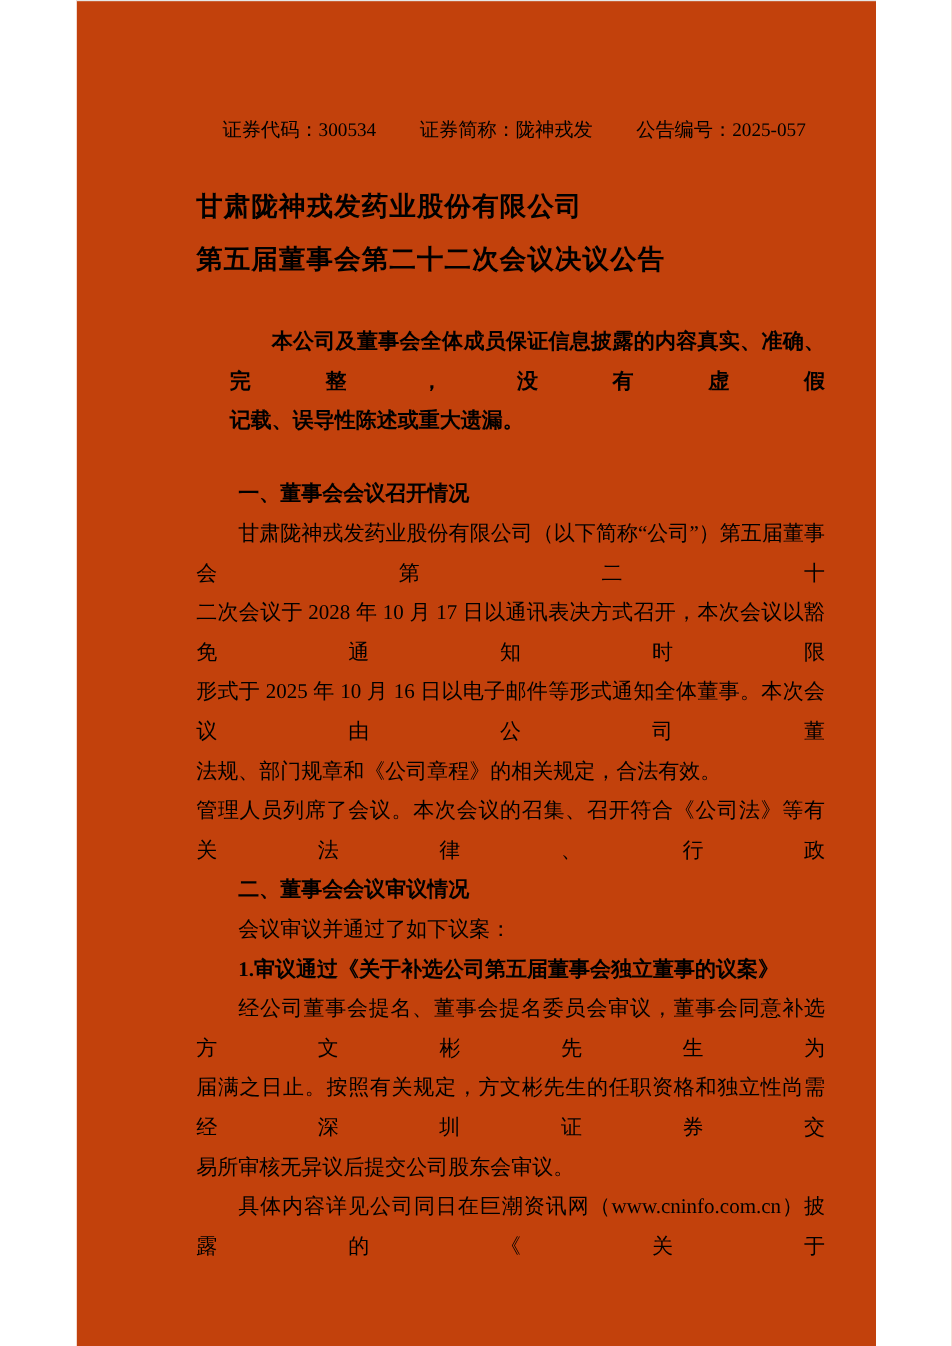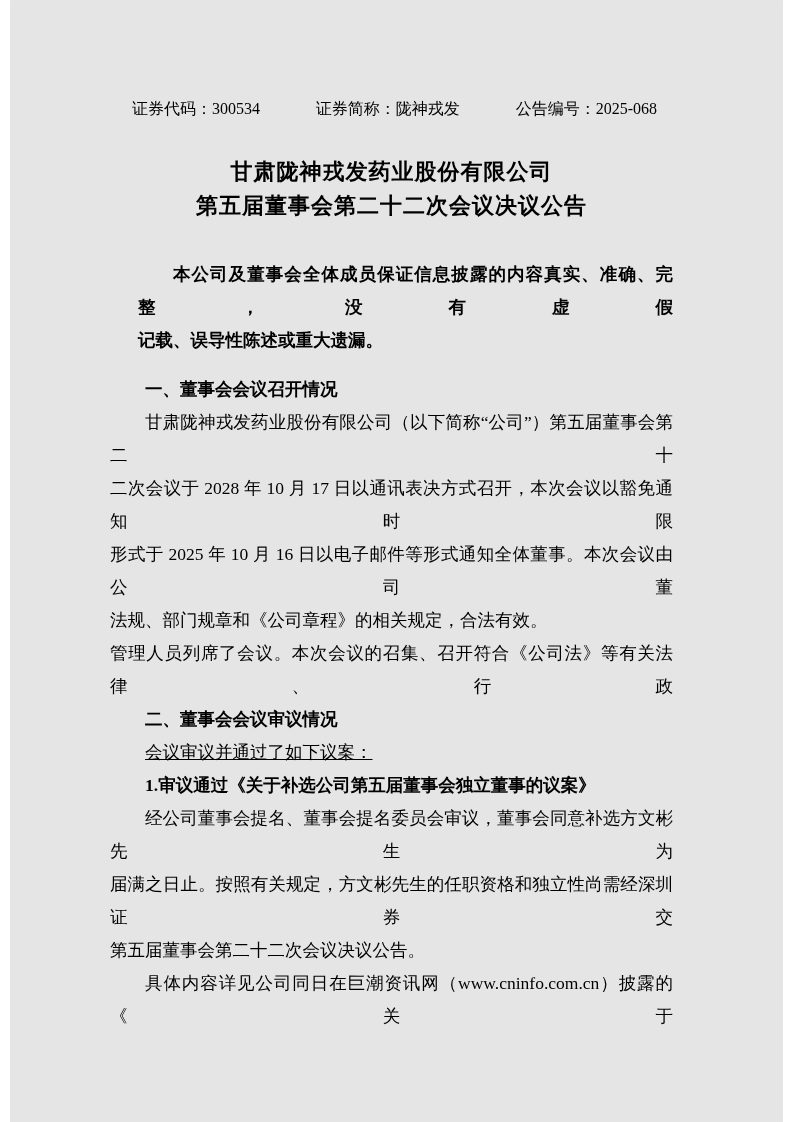--- a/index.html
+++ b/index.html
@@ -2,78 +2,77 @@
 <html><head>
 <meta charset="utf-8">
 <style>
   html, body {
     margin: 0;
     padding: 0;
     background: #ffffff;
   }
   .page {
     position: relative;
-    width: 773px;
+    width: 666px;
     height: 1122px;
     margin: 0 auto;
     box-sizing: border-box;
-    background: #e5e5e5;
+    background: #c2410c;
     border-top: 1px solid #e6e6e6;
-    padding: 97px 110px 0 100px;
+    padding: 97px 42px 0 100px;
     overflow: hidden;
     font-family: "Liberation Serif", "DejaVu Serif", serif;
     color: #000000;
   }
   .header-row {
     display: flex;
     justify-content: space-between;
     align-items: baseline;
     font-size: 16px;
     line-height: 22px;
     padding-left: 22px;
     padding-right: 16px;
     white-space: nowrap;
   }
   .doc-title {
-    text-align: center;
     font-weight: bold;
     font-size: 22px;
     line-height: 28px;
     letter-spacing: 1px;
   }
   .doc-title.t1 { margin-top: 38px; }
-  .doc-title.t2 { margin-top: 6px; }
+  .doc-title.t2 { margin-top: 16px; }
   .doc-body {
     margin-top: 38px;
     font-size: 17.5px;
     line-height: 33px;
   }
   .para .line {
     text-align: justify;
     text-align-last: justify;
   }
   .para .line.first { text-indent: 2em; }
   .para .line.last { text-align-last: left; }
   .disclaimer { font-weight: bold; margin-left: 28px; }
   .heading {
     font-weight: bold;
     text-indent: 2em;
   }
-  .heading.sec1 { margin-top: 16px; }
-  .indent-line { text-indent: 2em; text-decoration: underline; }
+  .heading.sec1 { margin-top: 28px; }
+  .indent-line { text-indent: 2em; }
 </style>
 </head>
 <body>
 
 <div class="page">
 
   <div class="header-row">
     <span>证券代码：300534</span>
     <span>证券简称：陇神戎发</span>
-    <span>公告编号：2025-068</span>
+    <span>公告编号：2025-057</span>
   </div>
 
   <div class="doc-title t1">甘肃陇神戎发药业股份有限公司</div>
   <div class="doc-title t2">第五届董事会第二十二次会议决议公告</div>
 
   <div class="doc-body">
 
     <div class="para disclaimer">
         <div class="line first">本公司及董事会全体成员保证信息披露的内容真实、准确、完整，没有虚假</div>
         <div class="line last">记载、误导性陈述或重大遗漏。</div>
@@ -91,21 +90,21 @@
 
     <div class="heading">二、董事会会议审议情况</div>
 
     <div class="indent-line">会议审议并通过了如下议案：</div>
 
     <div class="heading">1.审议通过《关于补选公司第五届董事会独立董事的议案》</div>
 
     <div class="para">
         <div class="line first">经公司董事会提名、董事会提名委员会审议，董事会同意补选方文彬先生为</div>
         <div class="line">届满之日止。按照有关规定，方文彬先生的任职资格和独立性尚需经深圳证券交</div>
-        <div class="line last">第五届董事会第二十二次会议决议公告。</div>
+        <div class="line last">易所审核无异议后提交公司股东会审议。</div>
       </div>
 
     <div class="para">
         <div class="line first">具体内容详见公司同日在巨潮资讯网（www.cninfo.com.cn）披露的《关于</div>
       </div>
 
   </div>
 
 </div>
 

